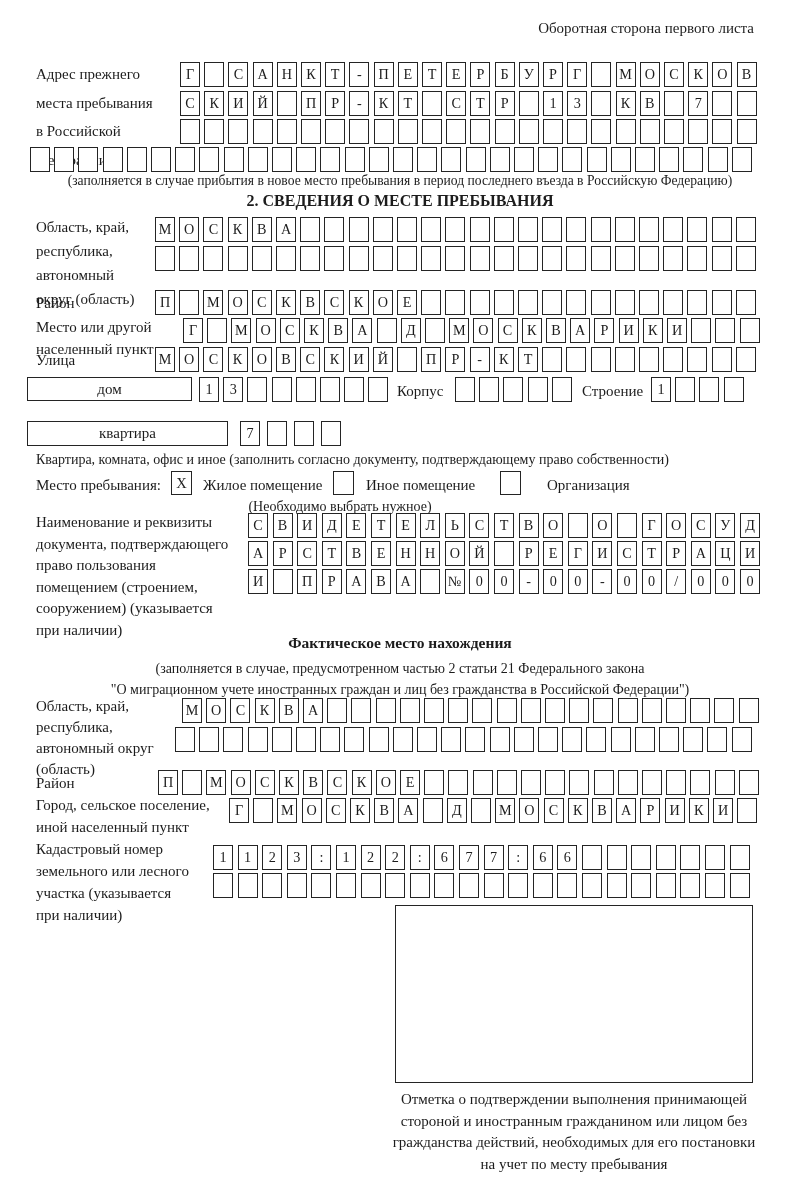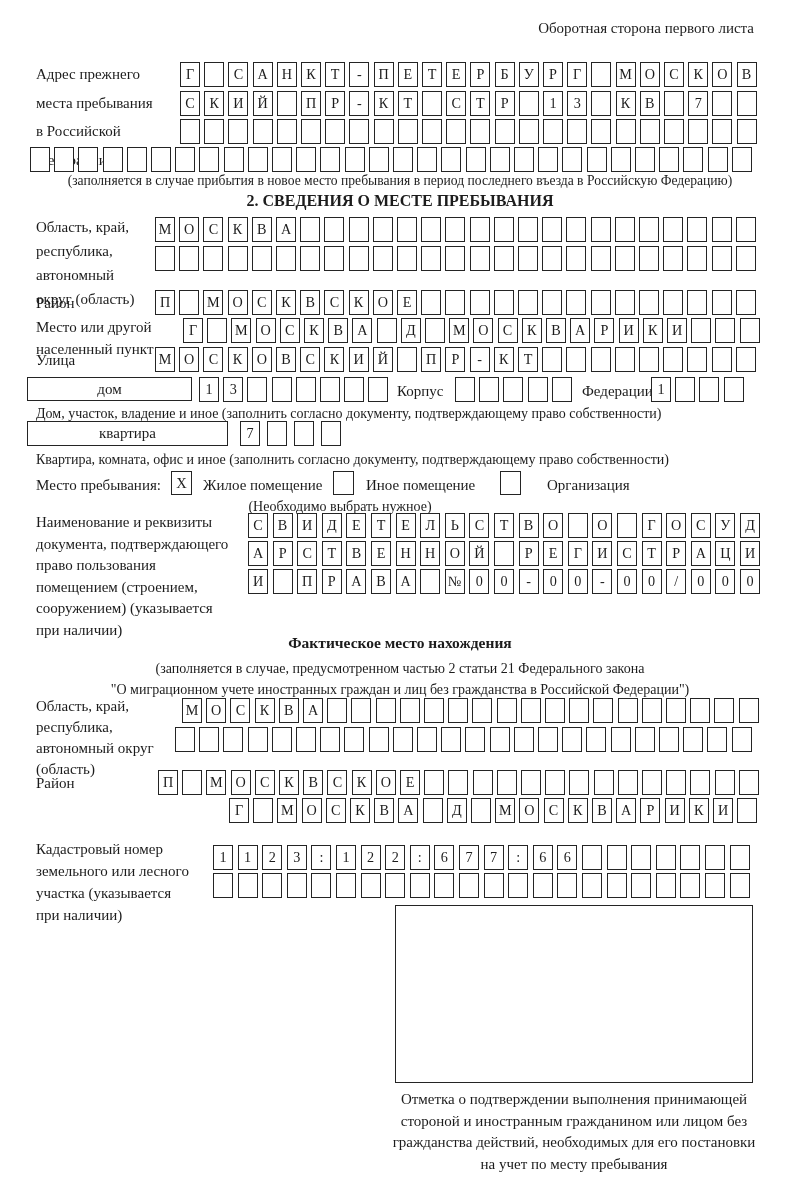--- a/index.html
+++ b/index.html
@@ -58,22 +58,21 @@
 республика,
 автономный
 округ (область)</div>
   <div class="abs label" style="left:36px;top:292px;">Район</div>
   <div class="abs label" style="left:36px;top:316px;line-height:22px;width:145px;">Место или другой
 населенный пункт</div>
   <div class="abs label" style="left:36px;top:349px;">Улица</div>
 
   <div class="abs fieldbox" style="left:27px;top:377px;width:165px;height:24px;">дом</div>
   <div class="abs label" style="left:397px;top:380px;text-align:center;">Корпус</div>
-  <div class="abs label" style="left:582px;top:380px;">Федерации</div>
-  <div class="abs caption" style="left:36px;top:406px;font-size:14px;">Дом, участок, владение и иное (заполнить согласно документу, подтверждающему право собственности)</div>
+  <div class="abs label" style="left:582px;top:380px;">Строение</div>
 
   <div class="abs caption" style="left:36px;top:452px;font-size:14px;">Квартира, комната, офис и иное (заполнить согласно документу, подтверждающему право собственности)</div>
   <div class="abs fieldbox" style="left:27px;top:421px;width:201px;height:25px;">квартира</div>
 
   <div class="abs label" style="left:36px;top:474px;">Место пребывания:</div>
   <div class="abs cb" style="left:171px;top:471px;">X</div>
   <div class="abs label" style="left:203px;top:474px;">Жилое помещение</div>
   <div class="abs cb" style="left:333px;top:471px;"></div>
   <div class="abs label" style="left:366px;top:474px;">Иное помещение</div>
   <div class="abs cb" style="left:500px;top:471px;"></div>
@@ -89,20 +88,22 @@
 
   <div class="abs h3 center" style="left:0;top:634px;width:800px;">Фактическое место нахождения</div>
   <div class="abs caption center" style="left:0;top:658px;width:800px;line-height:21px;font-size:14px;">(заполняется в случае, предусмотренном частью 2 статьи 21 Федерального закона
 "О миграционном учете иностранных граждан и лиц без гражданства в Российской Федерации")</div>
 
   <div class="abs label" style="left:36px;top:696px;line-height:21px;width:150px;">Область, край,
 республика,
 автономный округ
 (область)</div>
   <div class="abs label" style="left:36px;top:772px;">Район</div>
+  <div class="abs label" style="left:36px;top:794px;line-height:22px;width:200px;">Город, сельское поселение,
+иной населенный пункт</div>
   <div class="abs label" style="left:36px;top:838px;line-height:22px;width:190px;">Кадастровый номер
 земельного или лесного
 участка (указывается
 при наличии)</div>
 
   <div class="abs stampbox" style="left:395px;top:905px;width:358px;height:178px;"></div>
   <div class="abs stampcap center" style="left:344px;top:1089px;width:460px;">Отметка о подтверждении выполнения принимающей
 стороной и иностранным гражданином или лицом без
 гражданства действий, необходимых для его постановки
 на учет по месту пребывания</div>

